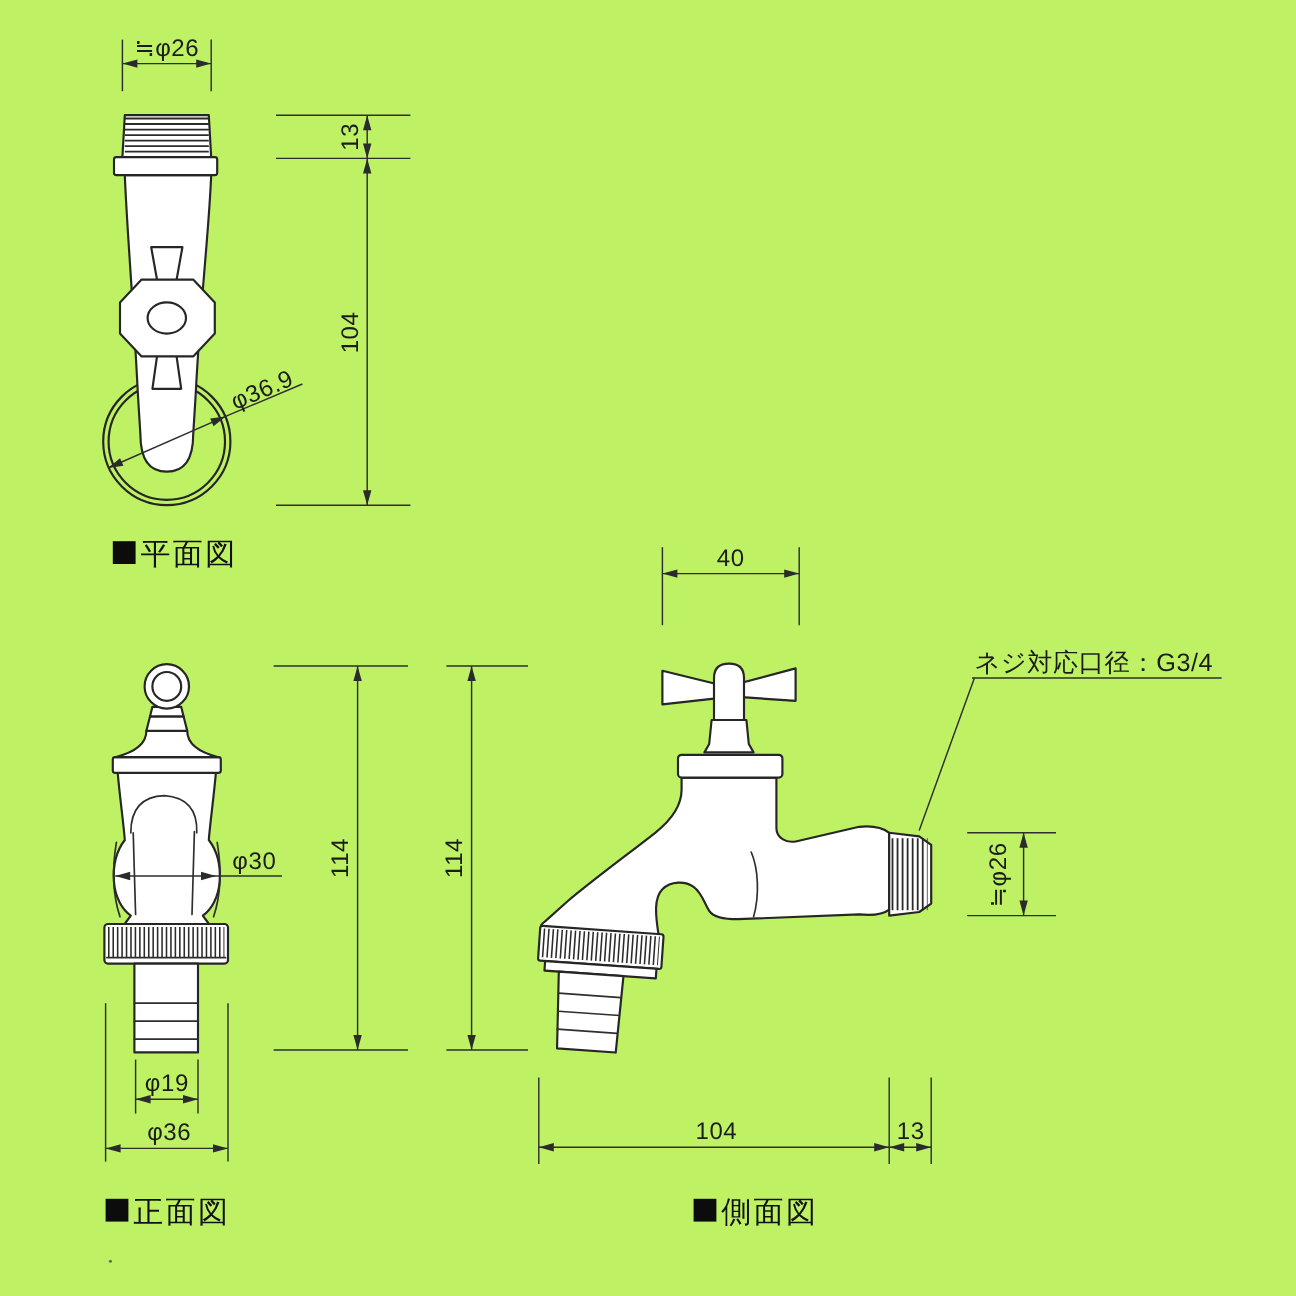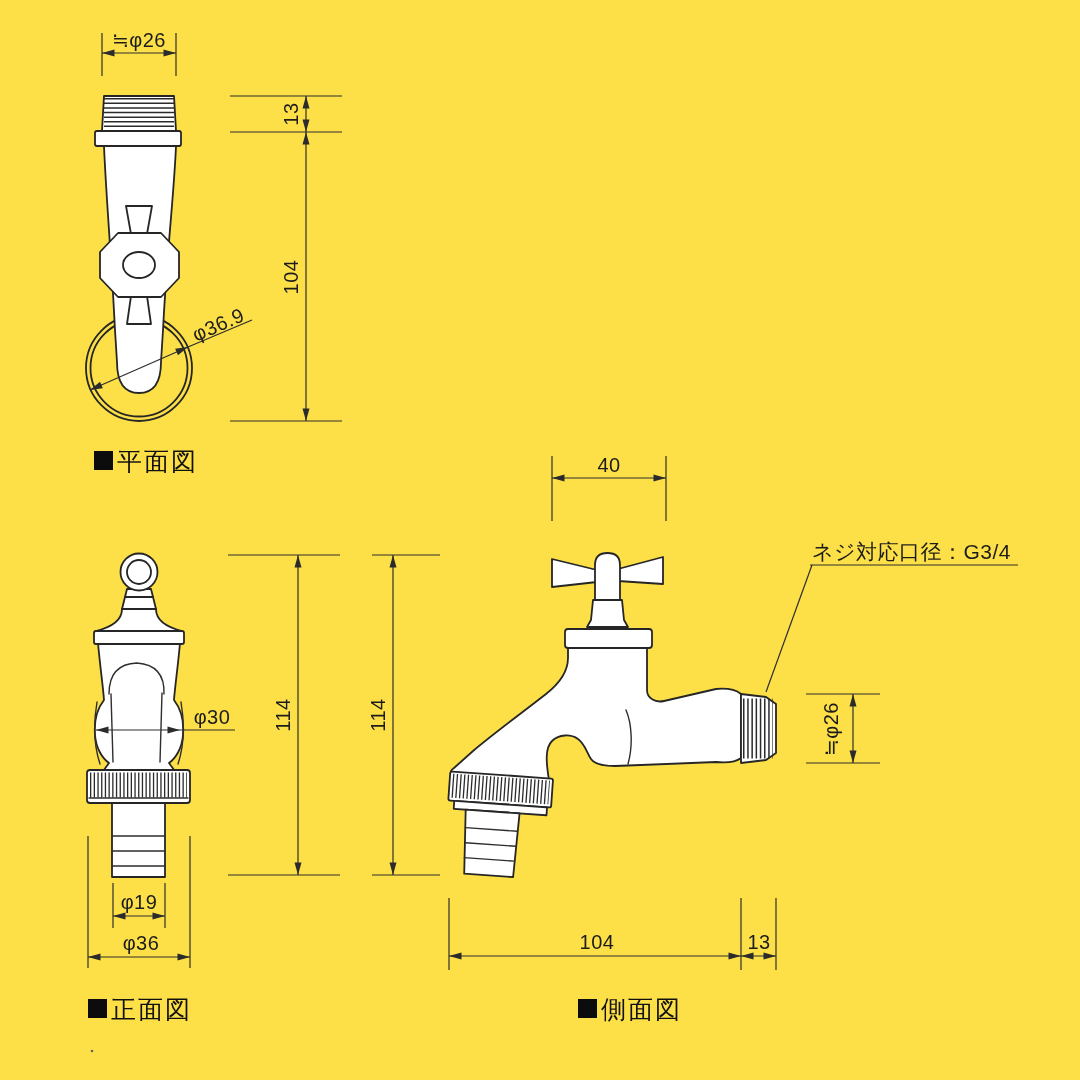--- a/index.html
+++ b/index.html
@@ -1,16 +1,16 @@
 <!DOCTYPE html>
 <html><head>
 <meta charset="utf-8">
 <style>
   html,body { margin:0; padding:0; background:#ffffff; }
-  .stage { width:1080px; height:1080px; background:#fde047; position:relative; }
+  .stage { width:1080px; height:1080px; background:#bef264; position:relative; }
   svg { display:block; }
   text { font-family:"Liberation Sans","DejaVu Sans",sans-serif; fill:#1c1c1c; }
   .dimtxt { font-size:20px; letter-spacing:0.5px; }
   .lbl { font-size:25px; letter-spacing:2px; fill:#111; }
   .note { font-size:21px; letter-spacing:0.5px; }
   .ol   { fill:#ffffff; stroke:#262626; stroke-width:1.8; stroke-linejoin:round; }
   .nf   { fill:none; stroke:#262626; stroke-width:1.8; stroke-linecap:round; stroke-linejoin:round; }
   .thin { fill:none; stroke:#2e2e2e; stroke-width:1.4; stroke-linecap:round; }
   .dim  { fill:none; stroke:#2e2e2e; stroke-width:1.2; }
   .hatch{ fill:none; stroke:#2b2b2b; }

